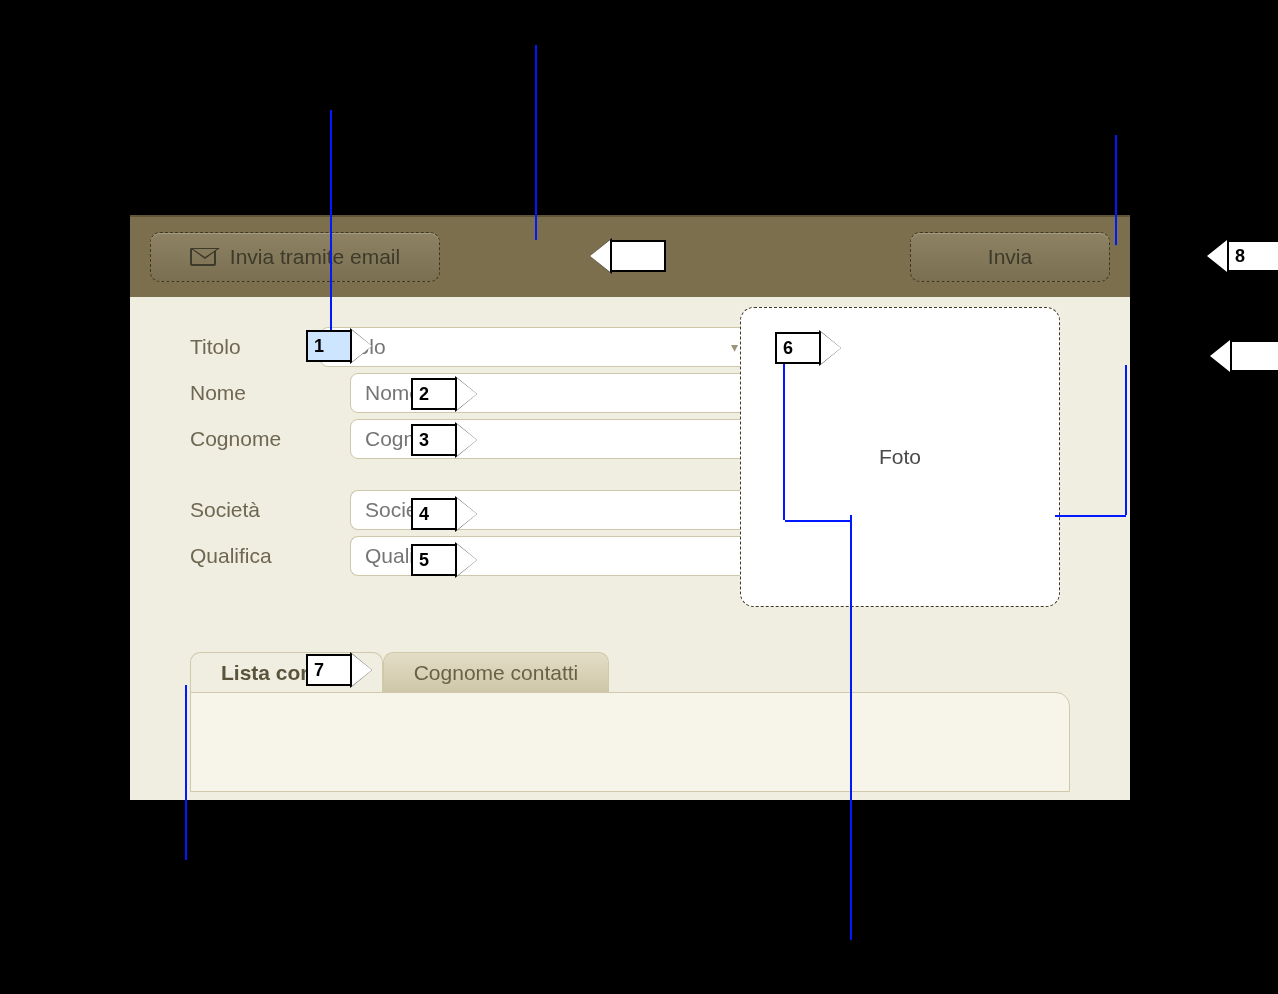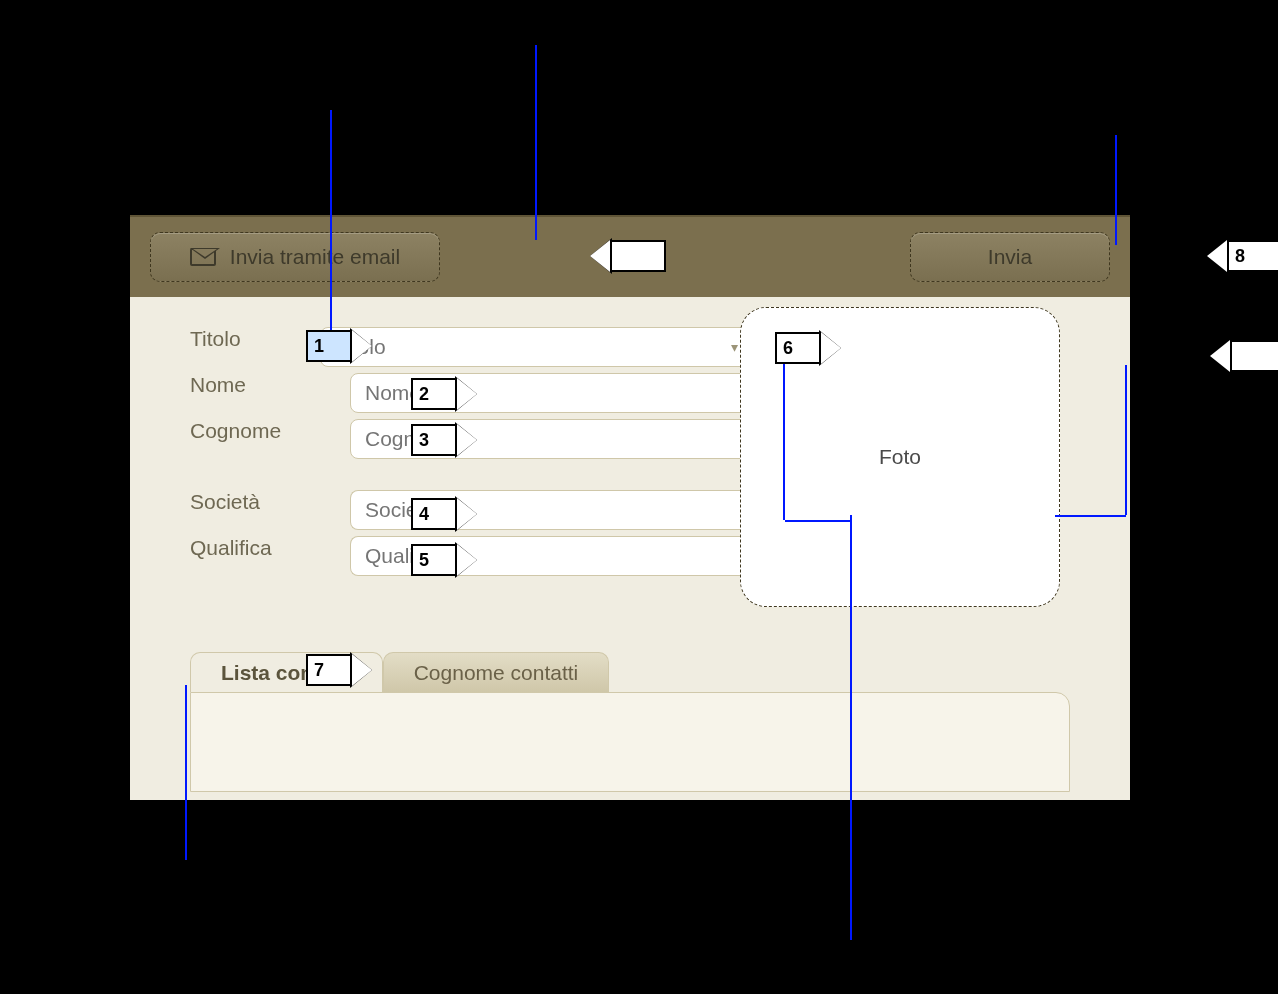--- a/index.html
+++ b/index.html
@@ -68,21 +68,21 @@
     border-left:12px solid transparent;
     border-right:12px solid transparent;
     border-top:8px solid #857a5b;
   }
   .form-area {
     position: relative;
     padding: 30px 60px 0 60px;
   }
   .field-row {
     display: flex;
-    align-items: flex-start;
+    align-items: center;
     margin-bottom: 6px;
   }
   .field-label {
     width: 130px;
     color: #6e6852;
     font-size: 21px;
   }
   .field-input, .field-select, .field-combo {
     height: 40px;
     border: 1px solid #cfc7a9;
@@ -134,21 +134,21 @@
   }
   .gap { height: 25px; }
   .photo-box {
     position: absolute;
     right: 70px;
     top: 10px;
     width: 320px;
     height: 300px;
     background: #fff;
     border: 1px dashed #3f371f;
-    border-radius: 26px;
+    border-radius: 14px;
     display: flex;
     align-items: center;
     justify-content: center;
     color: #4a4a4a;
     font-size: 21px;
   }
   .tabs {
     position: absolute;
     left: 60px;
     top: 435px;

